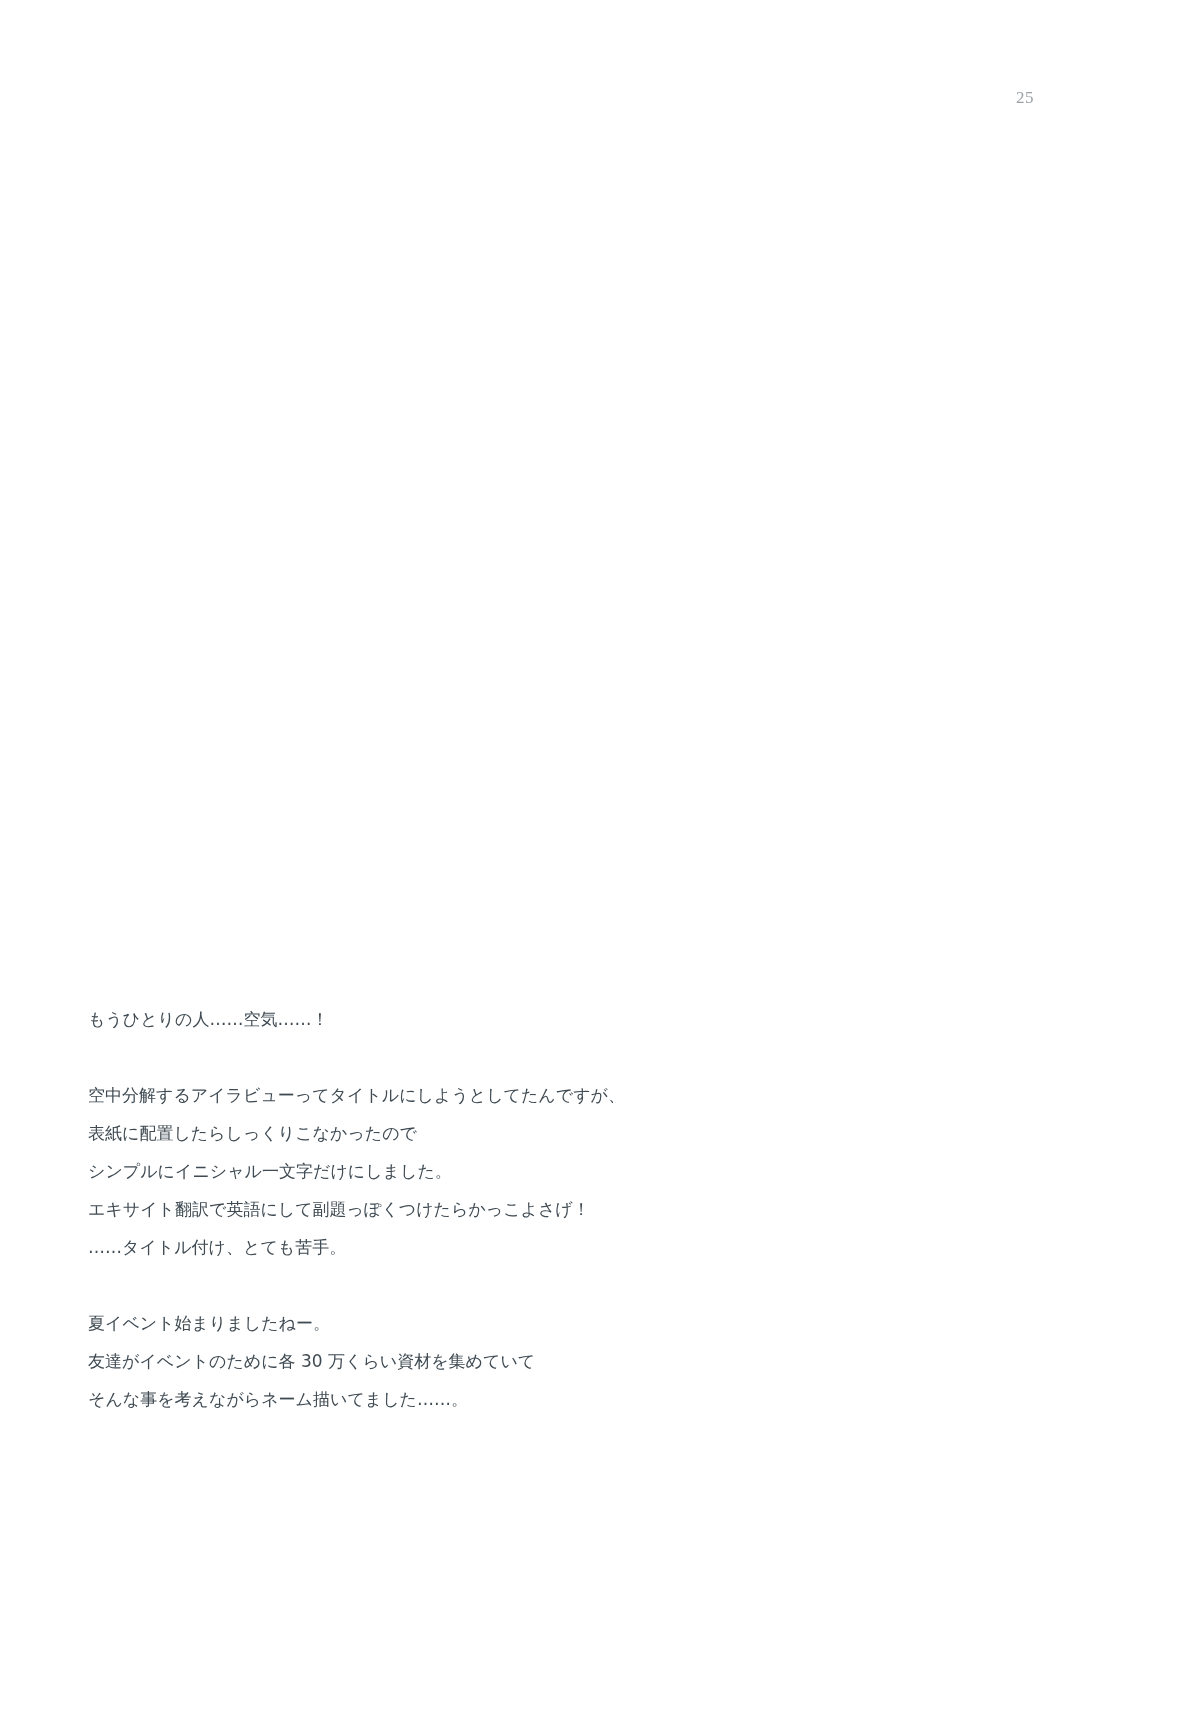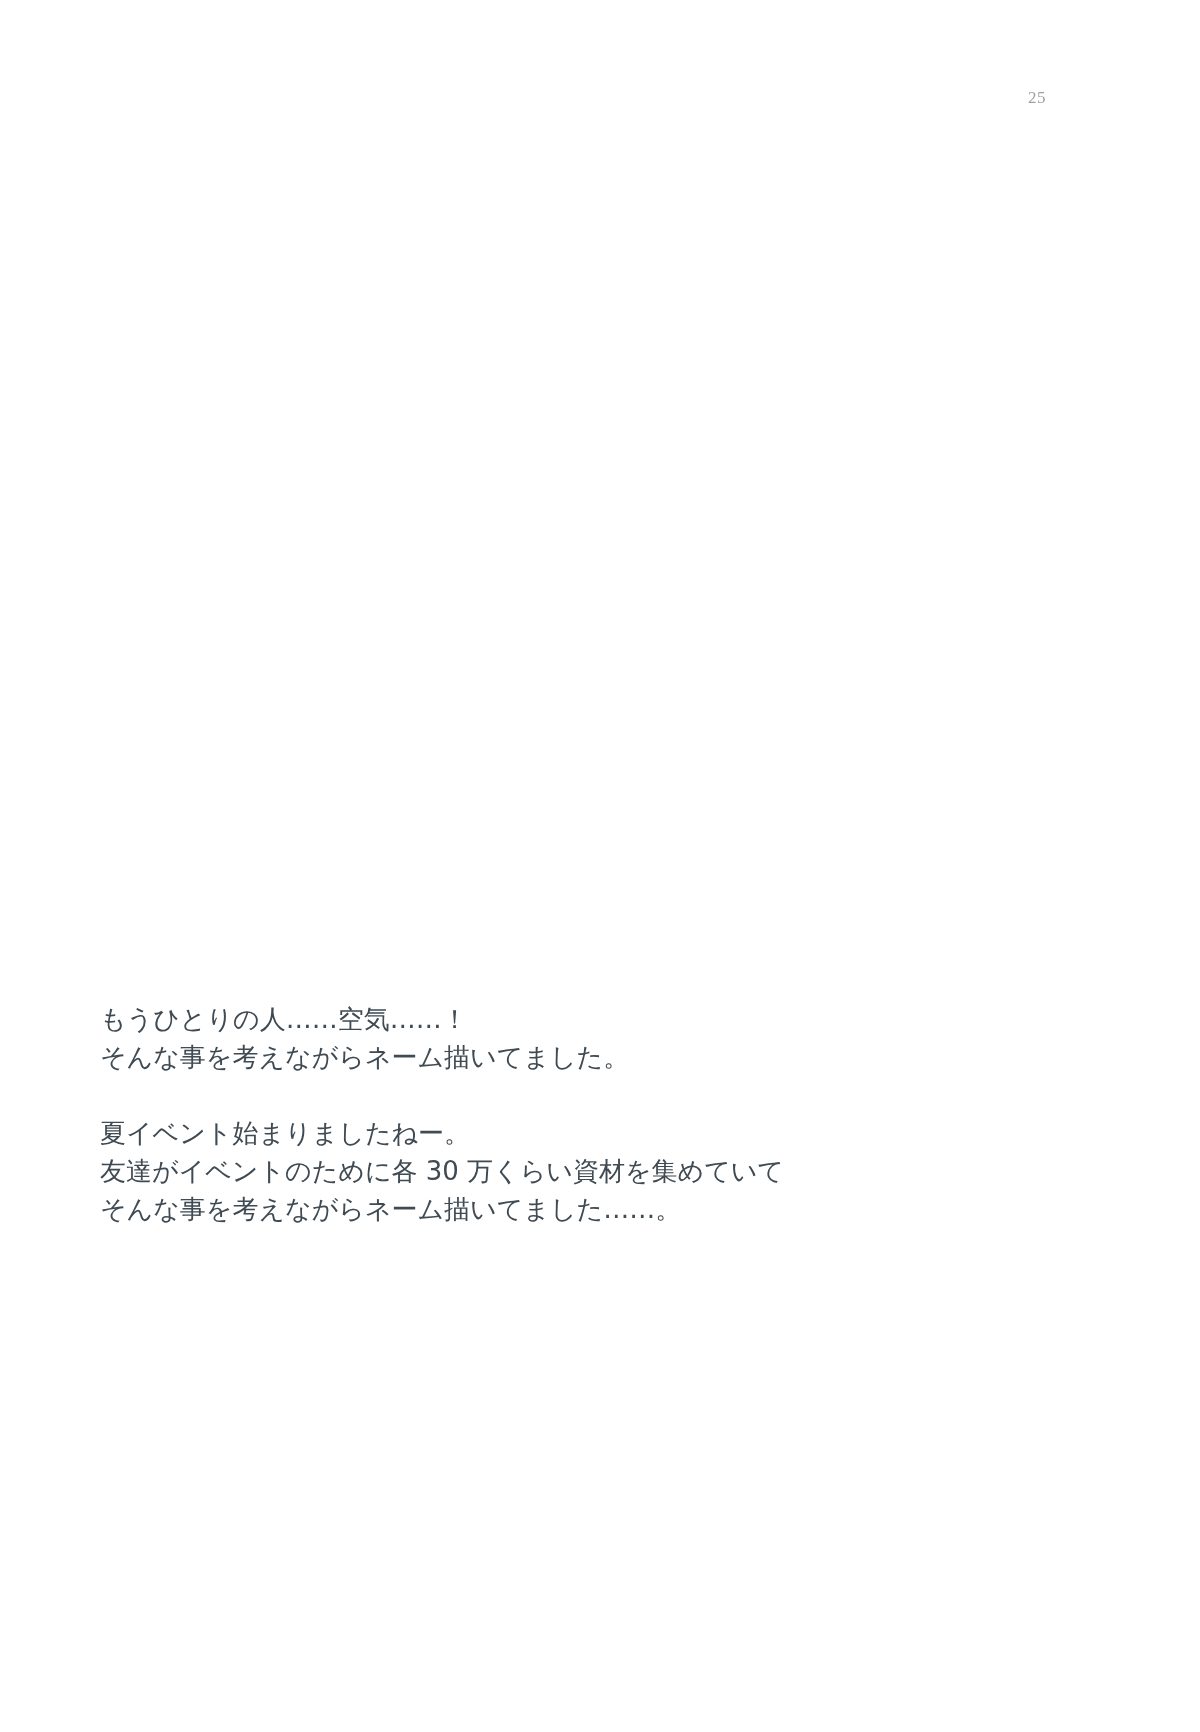--- a/index.html
+++ b/index.html
@@ -9,42 +9,42 @@
   }
   body {
     width: 1200px;
     height: 1732px;
     position: relative;
     font-family: "Liberation Sans", sans-serif;
     overflow: hidden;
   }
   .page {
     position: absolute;
-    left: 12px;
+    left: 0;
     top: 0;
     width: 1156px;
     height: 1732px;
     background: #ffffff;
   }
   .page-number {
     position: absolute;
     right: 122px;
     top: 88px;
     font-size: 17px;
     color: #9aa0a6;
     letter-spacing: 0.5px;
     font-family: "Liberation Serif", serif;
   }
   .afterword {
     position: absolute;
     left: 88px;
     top: 1000px;
     width: 900px;
     color: #3f4a52;
-    font-size: 26px;
+    font-size: 17px;
     line-height: 38px;
     font-family: "DejaVu Sans", sans-serif;
     font-weight: 400;
   }
   .para {
     margin: 0 0 38px 0;
   }
   .para:last-child {
     margin-bottom: 8px;
   }
@@ -57,23 +57,29 @@
 <body>
 
 <div class="page">
 
   <div class="page-number">25</div>
 
   <div class="afterword">
 
     <div class="para">
       <span class="line">もうひとりの人……空気……！</span>
-      <span class="line">そんな事を考えながらネーム描いてました。</span>
     </div>
 
+    <div class="para">
+      <span class="line">空中分解するアイラビューってタイトルにしようとしてたんですが、</span>
+      <span class="line">表紙に配置したらしっくりこなかったので</span>
+      <span class="line">シンプルにイニシャル一文字だけにしました。</span>
+      <span class="line">エキサイト翻訳で英語にして副題っぽくつけたらかっこよさげ！</span>
+      <span class="line">……タイトル付け、とても苦手。</span>
+    </div>
 
     <div class="para">
       <span class="line">夏イベント始まりましたねー。</span>
       <span class="line">友達がイベントのために各 30 万くらい資材を集めていて</span>
       <span class="line">そんな事を考えながらネーム描いてました……。</span>
     </div>
 
   </div>
 </div>
 

